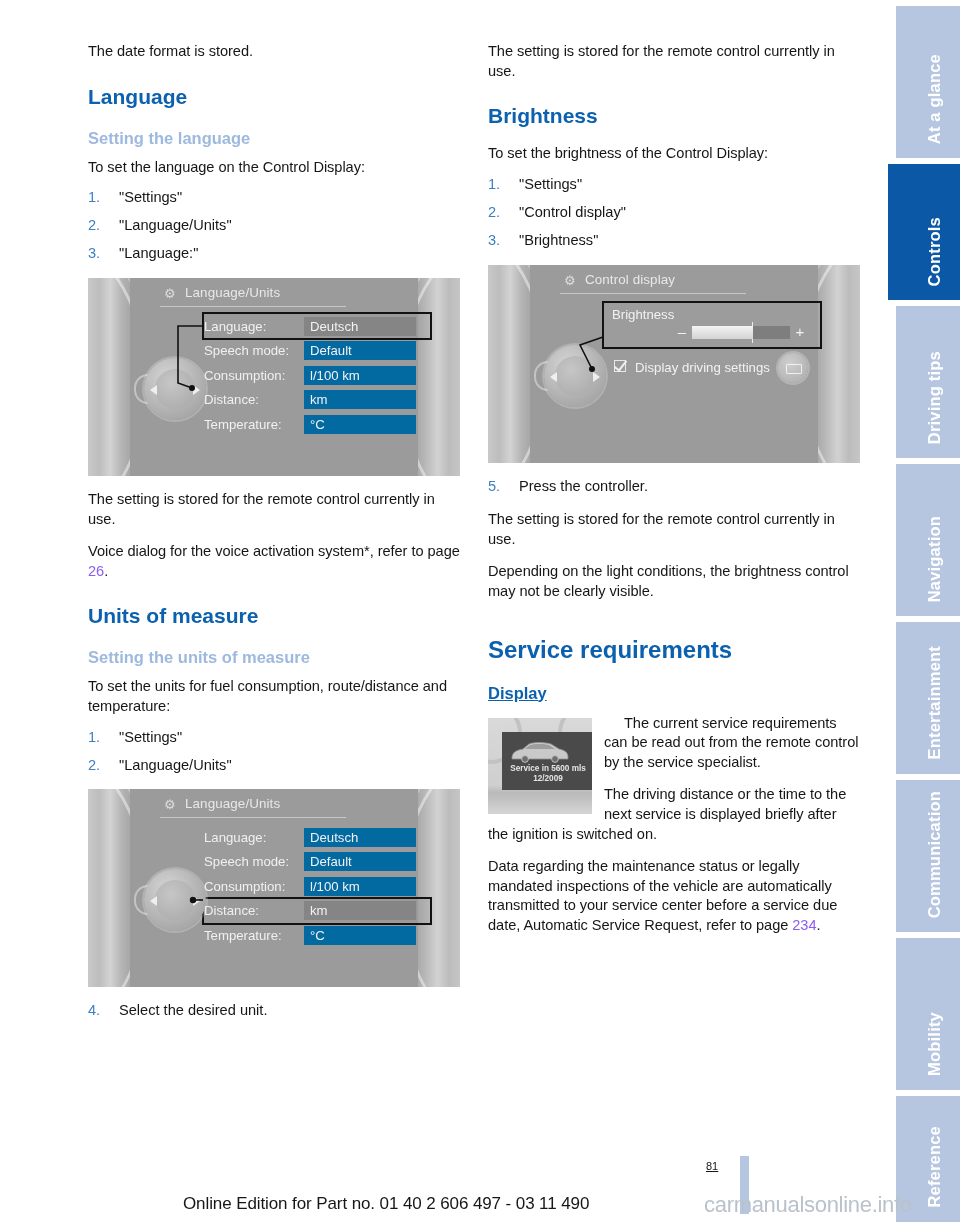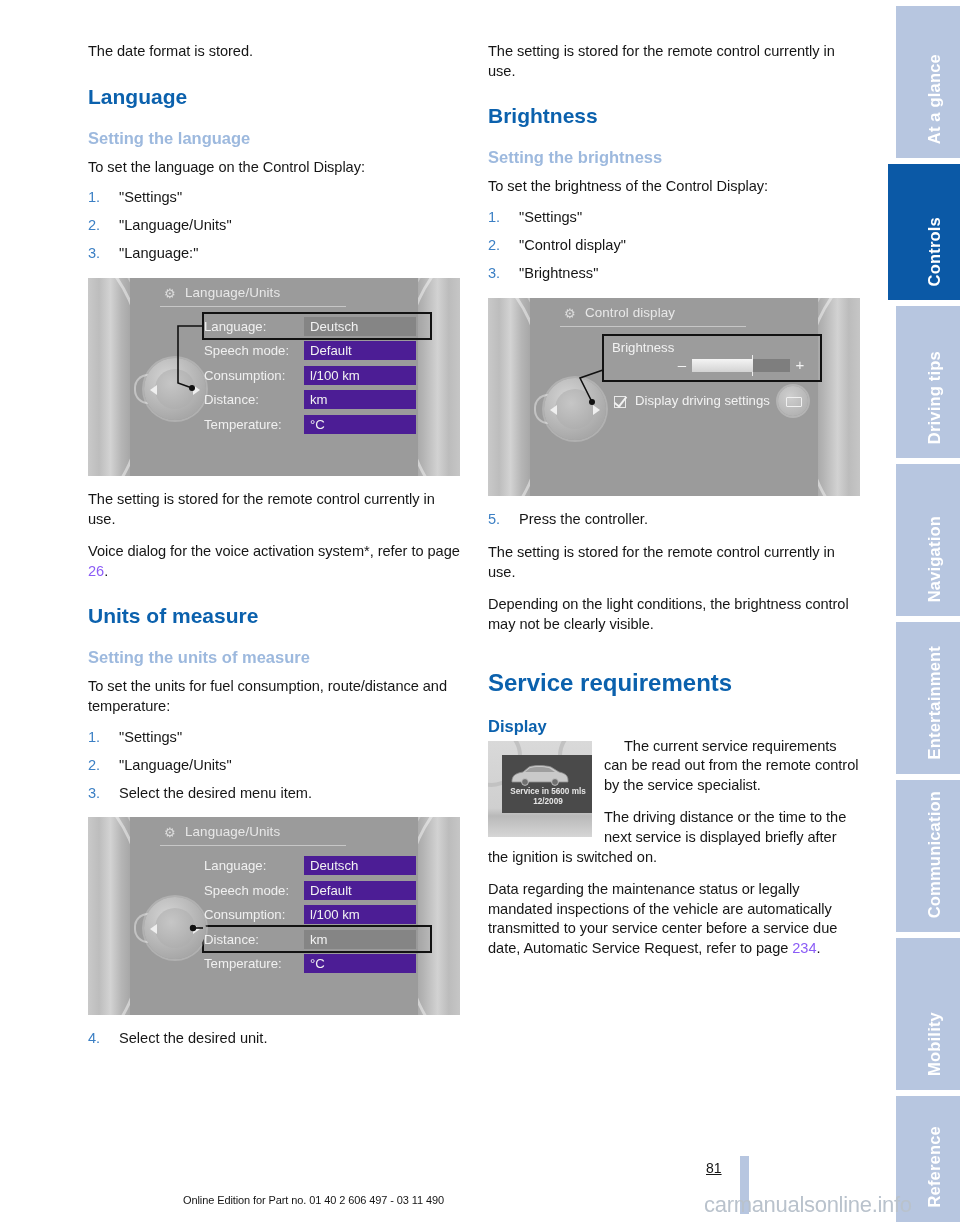--- a/index.html
+++ b/index.html
@@ -48,21 +48,22 @@
     line-height: 25px;
     font-weight: bold;
     color: #0b61ad;
     margin: 22px 0 16px 0;
   }
   h2.sub {
     font-size: 16.5px;
     line-height: 20px;
     font-weight: bold;
     color: #0b61ad;
-    margin: 19px 0 1px 0;
+    margin: 19px 0 11px 0;
+    text-decoration: underline;
   }
   h3.subsub {
     font-size: 16.5px;
     line-height: 20px;
     font-weight: bold;
     color: #9db9de;
     margin: 19px 0 10px 0;
   }
   h1.big {
     font-size: 24px;
@@ -158,21 +159,21 @@
     align-items: center;
   }
   .id-label {
     width: 100px;
     font-size: 13.2px;
     color: #f0f0f0;
   }
   .id-value {
     width: 112px;
     height: 19px;
-    background: #4c1d95;
+    background: #0369a1;
     color: #f2f2f2;
     font-size: 13.2px;
     line-height: 19px;
     padding-left: 6px;
   }
   .id-row.sel {
     outline: 2.4px solid #121212;
     background: rgba(150,150,150,0.25);
   }
   .id-row.sel .id-value { background: #858585; }
@@ -253,21 +254,21 @@
     position: absolute;
     left: 61%;
     width: 1.5px; background: #ececec;
   }
   .sl-tick.t {  top: -4px; height: 4px; }
   .sl-tick.b {  bottom: -4px; height: 4px; }
 
   .chk-row {
     position: absolute;
     left: 76px; top: 95px;
-    display: flex; align-items: flex-end;
+    display: flex; align-items: flex-start;
     font-size: 13.2px; color: #f2f2f2; padding-left: 8px;
   }
   .chk-box {
     width: 12px; height: 12px;
     border: 1.5px solid #e8e8e8;
     margin-right: 9px;
     position: relative;
   }
   .chk-box::after {
     content: "";
@@ -358,34 +359,34 @@
   .tab.active {
     background: #0b59a6;
     width: 72px;
   }
   .tab.active .tab-label { color: #ffffff; }
 
   
   .page-num {
     position: absolute;
     left: 706px; top: 1160px;
-    font-size: 14px;
+    font-size: 11px;
     color: #161616;
     text-decoration: underline;
   }
   .page-mark {
     position: absolute;
     left: 740px; top: 1156px;
     width: 9px; height: 58px;
     background: #b7c6e0;
   }
   .footer-line {
     position: absolute;
     left: 183px; top: 1194px;
-    font-size: 11px;
+    font-size: 17px;
     color: #161616;
     letter-spacing: -0.1px;
   }
   .watermark {
     position: absolute;
     left: 704px; top: 1192px;
     font-size: 22px;
     color: #b9c2cc;
     letter-spacing: -0.3px;
     white-space: nowrap;
@@ -470,21 +471,20 @@
 
       <h1 class="sect">Units of measure</h1>
 
       <h3 class="subsub">Setting the units of measure</h3>
 
       <p class="body-text tight">To set the units for fuel consumption, route/distance and temperature:</p>
 
       <ol class="steps">
         <li data-num="1"><span>"Settings"</span></li>
         <li data-num="2"><span>"Language/Units"</span></li>
-        <li data-num="3"><span>Select the desired menu item.</span></li>
       </ol>
 
       <div class="idrive">
         <div class="arc arc-l1"></div>
         <div class="arc arc-l2"></div>
         <div class="arc arc-r1"></div>
         <div class="arc arc-r2"></div>
         <div class="id-screen">
           <div class="id-gear">⚙</div>
           <div class="id-title">Language/Units</div>
@@ -533,21 +533,20 @@
       </ol>
 
     </div>
 
     <div class="col col-right">
 
       <p class="body-text">The setting is stored for the remote control currently in use.</p>
 
       <h1 class="sect">Brightness</h1>
 
-      <h3 class="subsub">Setting the brightness</h3>
 
       <p class="body-text tight">To set the brightness of the Control Display:</p>
 
       <ol class="steps">
         <li data-num="1"><span>"Settings"</span></li>
         <li data-num="2"><span>"Control display"</span></li>
         <li data-num="3"><span>"Brightness"</span></li>
       </ol>
 
       <div class="idrive">

